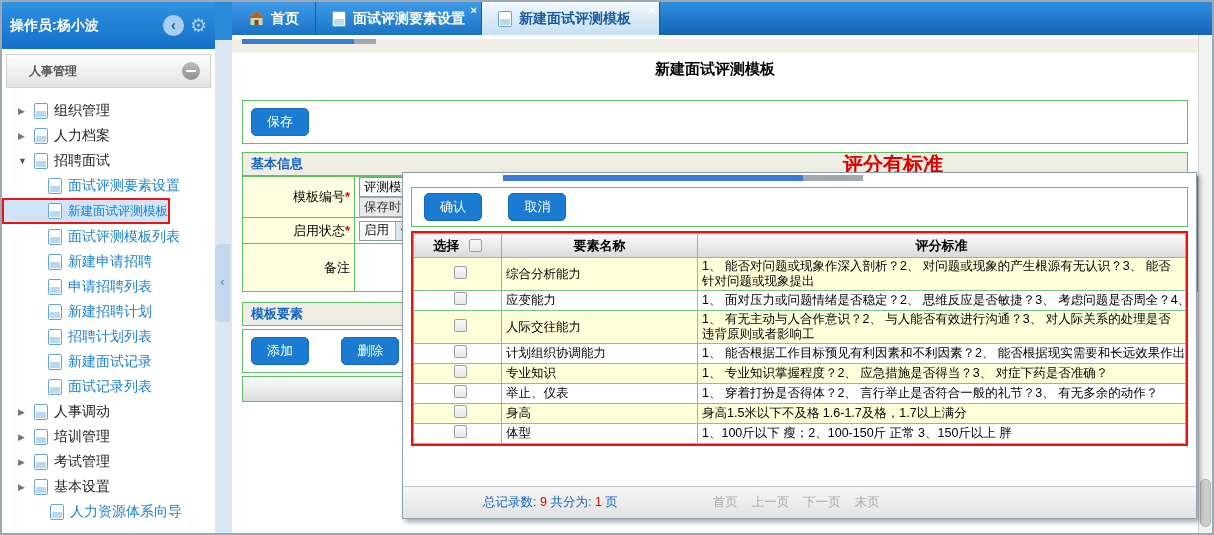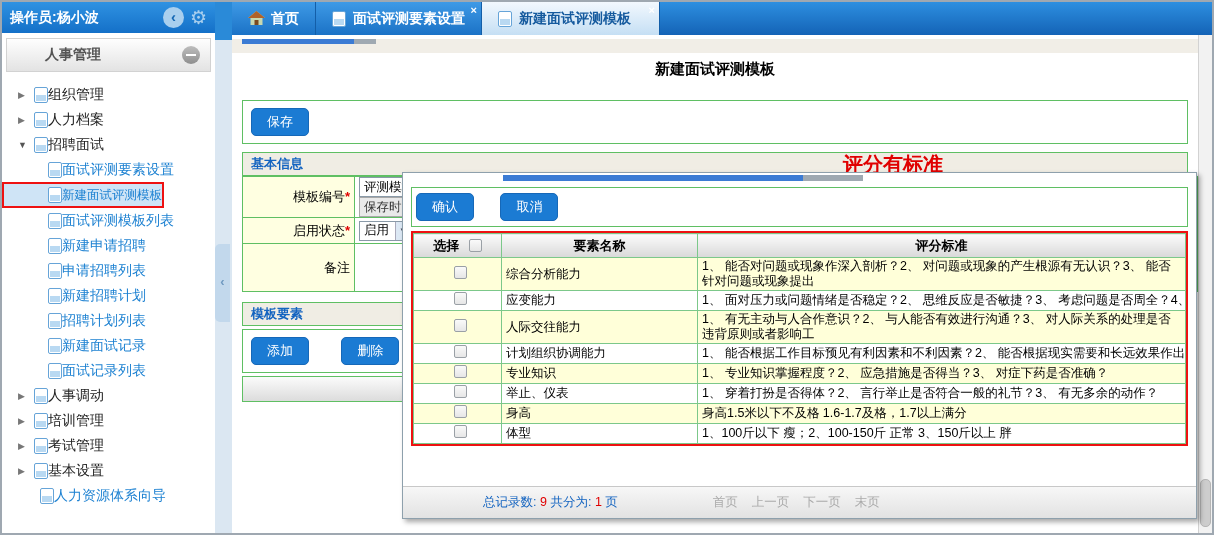--- a/index.html
+++ b/index.html
@@ -1,38 +1,38 @@
 <!DOCTYPE html>
 <html><head>
 <meta charset="utf-8">
 <style>
   * { margin:0; padding:0; box-sizing:border-box; }
   body { font-family:"Liberation Sans","DejaVu Sans",sans-serif; background:#fff; }
   #app { position:relative; width:1214px; height:535px; border:2px solid #9fa8b1; background:#fff; overflow:hidden; }
 
   
   .sidebar { position:absolute; left:0; top:0; width:213px; height:100%; background:#fff; }
-  .sb-head { height:31px; background:linear-gradient(#2f92e2,#1470c8); display:flex; align-items:center; padding:0 8px; }
+  .sb-head { height:47px; background:linear-gradient(#2f92e2,#1470c8); display:flex; align-items:center; padding:0 8px; }
   .sb-head .op { color:#fff; font-weight:bold; font-size:14px; flex:1; }
   .circ-ico { width:21px; height:21px; border-radius:50%; background:#a9cfee; color:#1668b4; font-weight:bold; font-size:15px; line-height:20px; text-align:center; margin-left:6px; }
   .gear-ico { color:#a9cfee; font-size:19px; margin-left:6px; line-height:21px; }
   .panel-head { margin:5px 4px 2px 4px; height:34px; background:linear-gradient(#fefefe,#e3e3e3); border:1px solid #d2d2d2; display:flex; align-items:center; padding:0 10px 0 22px; }
-  .panel-head .pt { color:#555; font-weight:bold; font-size:14px; flex:1;margin-left:16px; }
+  .panel-head .pt { color:#555; font-weight:bold; font-size:12px; flex:1; }
   .minus-ico { width:18px; height:18px; border-radius:50%; background:linear-gradient(#bdbdbd,#8f8f8f); position:relative; }
   .minus-ico::after { content:""; position:absolute; left:4px; top:8px; width:10px; height:2px; background:#fff; }
   .tree { padding-top:8px; font-size:14px; }
   .titem { height:25px; display:flex; align-items:center; padding-left:16px; color:#222; cursor:pointer; }
   .titem .arw { width:16px; font-size:9px; color:#777; }
   .titem .arw.dn { font-size:9px; color:#555; }
   .doc-ico { width:14px; height:16px; background:#fff; border:1px solid #66a4d8; border-radius:2px; position:relative; flex:0 0 auto; }
   .doc-ico::after { content:""; position:absolute; left:1px; right:1px; bottom:1px; height:6px; background:#b9d9f2; }
-  .titem .lb { margin-left:0; white-space:nowrap; }
+  .titem .lb { margin-left:6px; white-space:nowrap; }
   .tchild { padding-left:46px; color:#1e82d2; }
   .tchild.sel { background:#cfe4f6; border:2px solid #ee1111; padding-left:44px; margin-right:2px; height:26px; }
-  .twiz { padding-left:38px; color:#1e82d2; }
+  .twiz { padding-left:48px; color:#1e82d2; }
 
   
   .split { position:absolute; left:213px; top:0; width:17px; height:100%; background:#dbe7f2; }
   .split-top { height:38px; background:#2a8ad8; }
   .split-handle { position:absolute; top:242px; left:0; width:15px; height:78px; background:#c2d8ec; border-radius:5px 0 0 5px; color:#6f99c0; font-size:13px; font-weight:bold; text-align:center; line-height:76px; cursor:pointer; }
 
   
   .main { position:absolute; left:230px; top:0; right:0; bottom:0; }
   .tabbar { height:33px; background:linear-gradient(#2d8fe0,#1463b6); display:flex; }
   .tab { position:relative; height:33px; display:flex; align-items:center; padding:0 16px; color:#fff; font-weight:bold; font-size:14px; border-right:1px solid #135ea8; background:linear-gradient(#3e9ae6,#1b72c6); cursor:pointer; }
@@ -61,21 +61,21 @@
   .sel .sa { background:#dce8f4; color:#445; font-size:8px; padding:0 3px; margin-left:6px; align-self:stretch; display:flex; align-items:center; border-left:1px solid #aab; }
   .inp-dis { display:inline-block; width:140px; height:20px; border:1px solid #a8a8a8; background:#e9e9e9; color:#333; font-size:12.5px; line-height:19px; padding-left:4px; vertical-align:middle; overflow:hidden; white-space:nowrap; }
   td.posval { white-space:nowrap; overflow:hidden; font-size:13px; }
   .hdr-row { margin:3px 10px 0; border:1px solid #5fbf63; height:26px; background:linear-gradient(#fbfbfb,#dcdcdc); display:flex; font-size:13px; font-weight:bold; }
   .hdr-row .c1 { width:225px; border-right:1px solid #5fbf63; display:flex; align-items:center; justify-content:flex-end; padding-right:8px; }
   .cbx { display:inline-block; width:13px; height:13px; border:1px solid #9aa0a6; border-radius:2px; background:linear-gradient(#fafafa,#e6e6e6); margin-left:6px; cursor:pointer; }
 
   
   .modal { position:absolute; left:400px; top:170px; width:795px; height:347px; background:#fff; border:1px solid #8ea0ac; box-shadow:3px 3px 5px rgba(0,0,0,.35); }
   .modal .loadbar { margin:2px 0 0 100px; width:360px; height:6px; }
-  .m-gbox { margin:6px 8px 4px; border:1px solid #5fbf63; padding:5px 4px; }
+  .m-gbox { margin:6px 8px 4px; border:1px solid #5fbf63; padding:5px 12px; }
   .m-tbl-wrap { margin:0 8px; border:2px solid #ee1111; }
   table.mtbl { width:100%; border-collapse:collapse; font-size:12.5px; table-layout:fixed; }
   table.mtbl th, table.mtbl td { border:1px solid #7cc88a; }
   table.mtbl th { background:linear-gradient(#fbfbfb,#d9d9d9); font-weight:bold; height:24px; font-size:13px; }
   table.mtbl col.c-sel { width:88px; }
   table.mtbl col.c-name { width:196px; }
   table.mtbl td { padding:1px 4px; line-height:15px; color:#000; }
   table.mtbl td.ck { text-align:center; }
   table.mtbl tr.alt td { background:#ffffd9; }
   table.mtbl tr.oneline td.std { white-space:nowrap; overflow:hidden; }

